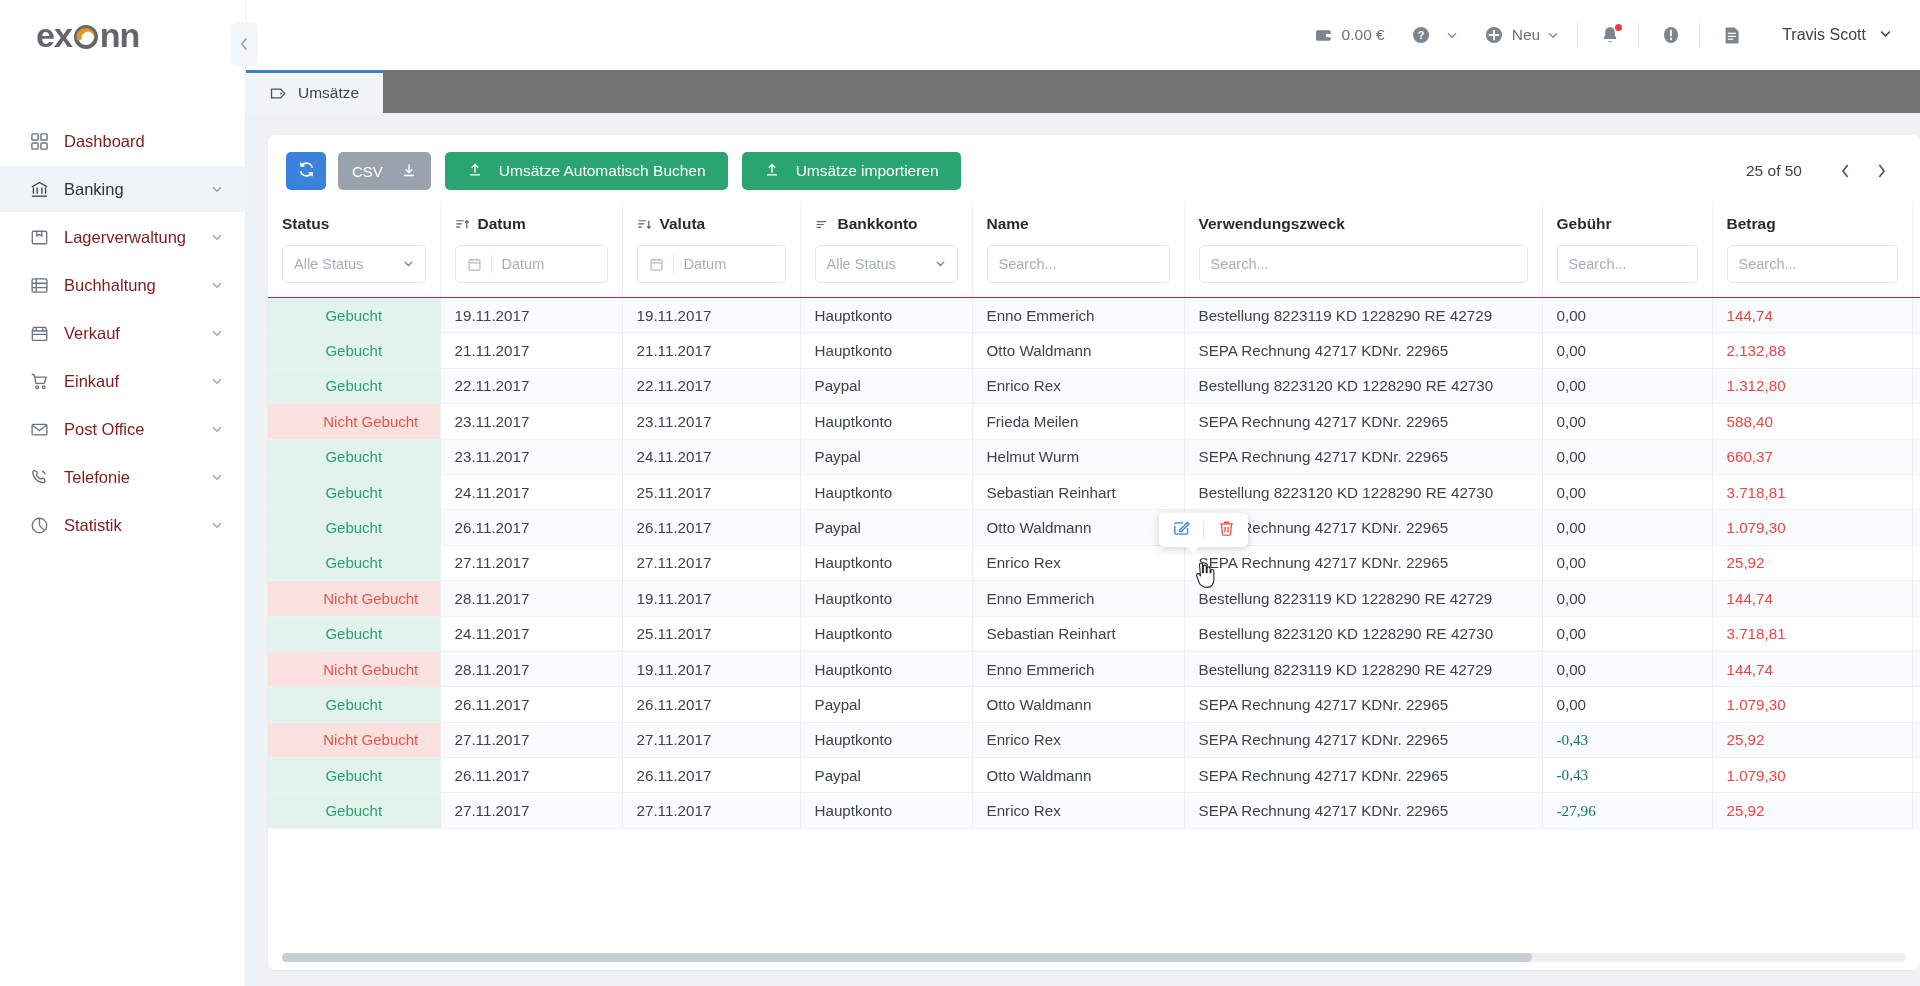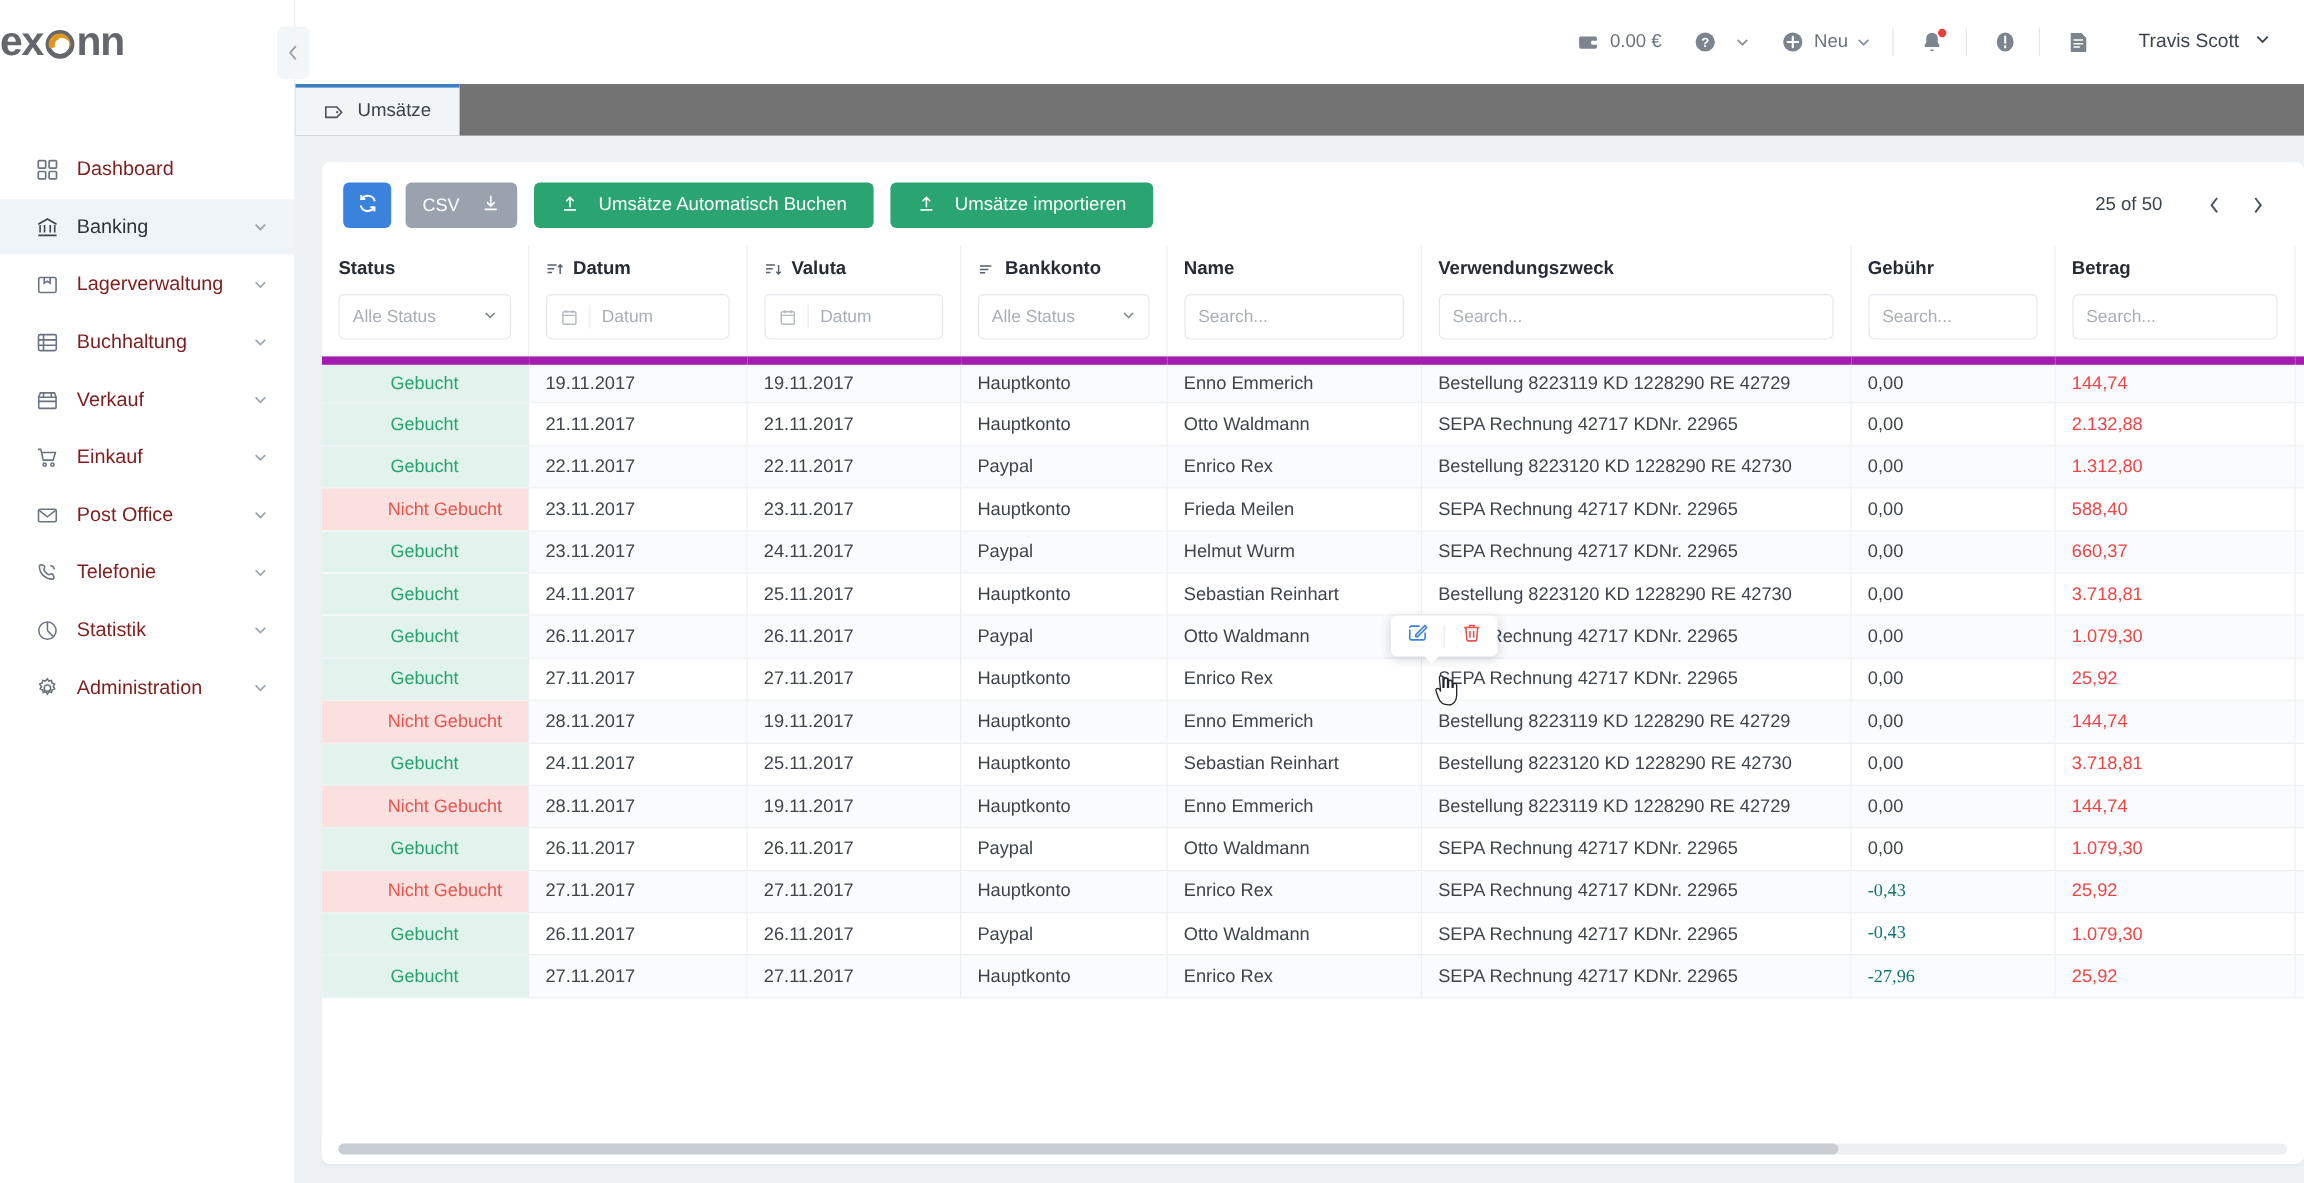--- a/index.html
+++ b/index.html
@@ -10,21 +10,21 @@
     overflow: hidden;
   }
   .app { display: flex; width: 1920px; height: 986px; position: relative; }
 
   
   .sidebar {
     width: 246px; height: 986px; background: #ffffff;
     flex: 0 0 246px; position: relative; z-index: 5;
     border-right: 1px solid #eef1f4;
   }
-  .logo-wrap { height: 70px; display: flex; align-items: center; }
+  .logo-wrap { height: 70px; display: flex; align-items: center; padding-left: 36px; }
   .logo { display: flex; align-items: center; font-size: 34px; font-weight: 700;
           color: #63666a; letter-spacing: -1px; }
   .logo .swirl { position: relative; width: 30px; height: 30px; margin: 0 -1px; }
   .logo .swirl svg { position: absolute; left: 0; top: 2px; }
   .nav { margin-top: 48px; }
   .nav-item {
     display: flex; align-items: center; height: 46px;
     padding: 0 22px 0 28px; color: #7f1d1d; font-size: 16.5px;
     cursor: pointer; position: relative; margin-bottom: 2px;
   }
@@ -90,21 +90,21 @@
   .pager .cnt { font-size: 15.5px; color: #3b434d; margin-right: 22px; }
   .pg-btn { width: 30px; height: 30px; display: flex; align-items: center;
             justify-content: center; color: #4a525d; cursor: pointer; font-size: 17px; }
 
   
   .tablewrap { flex: 1; overflow: hidden; position: relative; }
   table { border-collapse: collapse; table-layout: fixed; width: 1710px; }
   thead th {
     background: #ffffff; text-align: left; vertical-align: top;
     padding: 6px 14px 14px 14px; font-size: 15.5px; color: #262c34;
-    font-weight: 700; border-right: 1px solid #eceff2; border-bottom: 7px solid #a21caf;
+    font-weight: 700; border-right: 1px solid #eceff2; border-bottom: 1px solid #a21caf;
   }
   thead th:last-child { border-right: none; }
   .th-title { display: flex; align-items: center; gap: 8px; height: 26px; white-space: nowrap; }
   .th-title .sico { color: #55606c; display: flex; align-items: center; }
   .filter {
     margin-top: 8px; height: 38px; border: 1px solid #e4e8ec; border-radius: 5px;
     display: flex; align-items: center; padding: 0 11px; background: #fff;
     font-size: 14.5px; color: #a7aeb6; font-weight: 400; cursor: text;
   }
   .filter.sel { justify-content: space-between; cursor: pointer; }
@@ -304,34 +304,20 @@
           </svg>
         </span>
         <span class="lbl">Statistik</span>
         <span class="chev">
           <svg width="12" height="12" viewBox="0 0 12 12" fill="none" stroke="currentColor" stroke-width="1.4">
               <path d="M2 4.2 L6 8.2 L10 4.2"></path>
             </svg>
         </span>
       </div>
 
-      <div class="nav-item">
-        <span class="ico">
-          <svg width="19" height="19" viewBox="0 0 20 20" fill="none" stroke="currentColor" stroke-width="1.4">
-            <circle cx="10" cy="10" r="2.8"></circle>
-            <path d="M10 1.8l1.3 2 2.3-.6.5 2.3 2.2.9-1.1 2.1 1.1 2.1-2.2.9-.5 2.3-2.3-.6-1.3 2-1.3-2-2.3.6-.5-2.3-2.2-.9 1.1-2.1L3.2 6.4l2.2-.9.5-2.3 2.3.6z"></path>
-          </svg>
-        </span>
-        <span class="lbl">Administration</span>
-        <span class="chev">
-          <svg width="12" height="12" viewBox="0 0 12 12" fill="none" stroke="currentColor" stroke-width="1.4">
-              <path d="M2 4.2 L6 8.2 L10 4.2"></path>
-            </svg>
-        </span>
-      </div>
     </nav>
   </aside>
 
   <div class="main">
 
     <header class="topbar">
       <div class="tb-item">
         <span class="g">
           <svg width="19" height="19" viewBox="0 0 20 20" fill="currentColor">
             <path d="M2.6 4.6h12.4a1.6 1.6 0 0 1 1.6 1.6v7.6a1.6 1.6 0 0 1-1.6 1.6H2.6A1.6 1.6 0 0 1 1 13.8V6.2a1.6 1.6 0 0 1 1.6-1.6z"></path>

